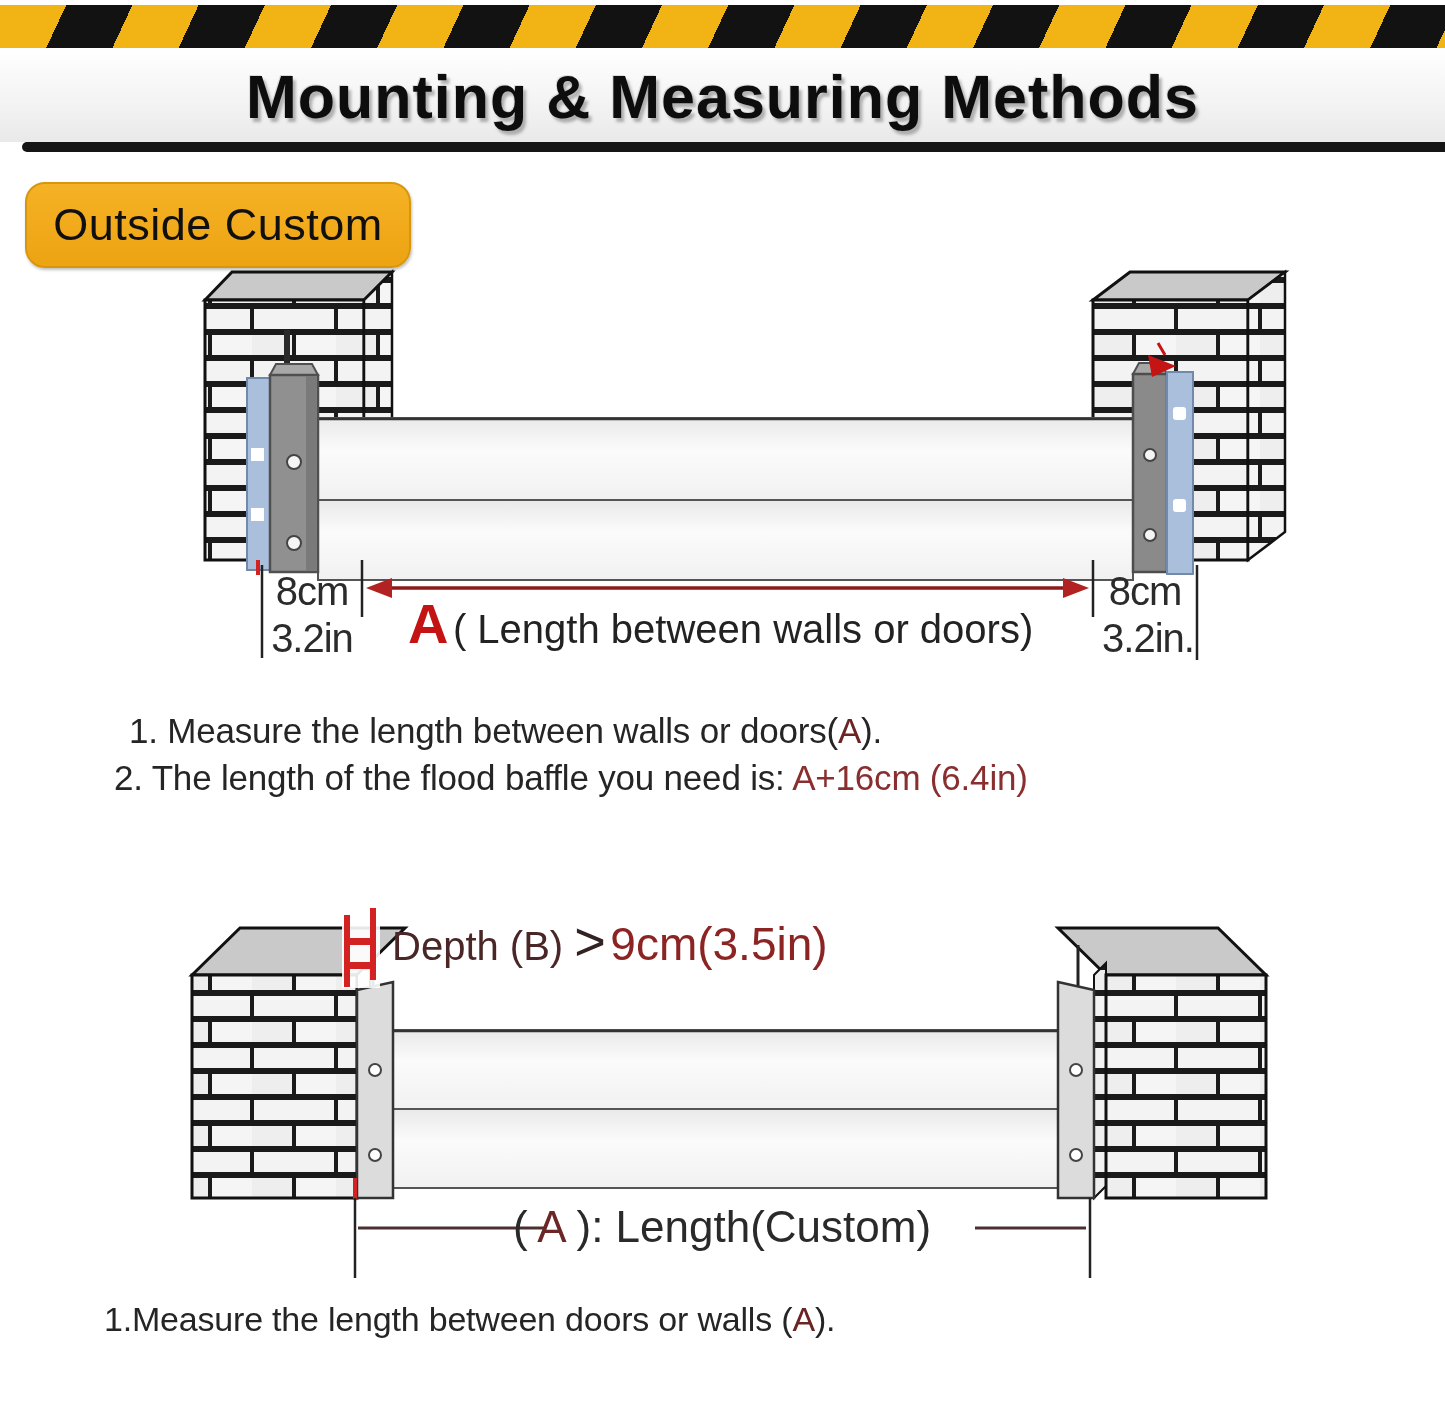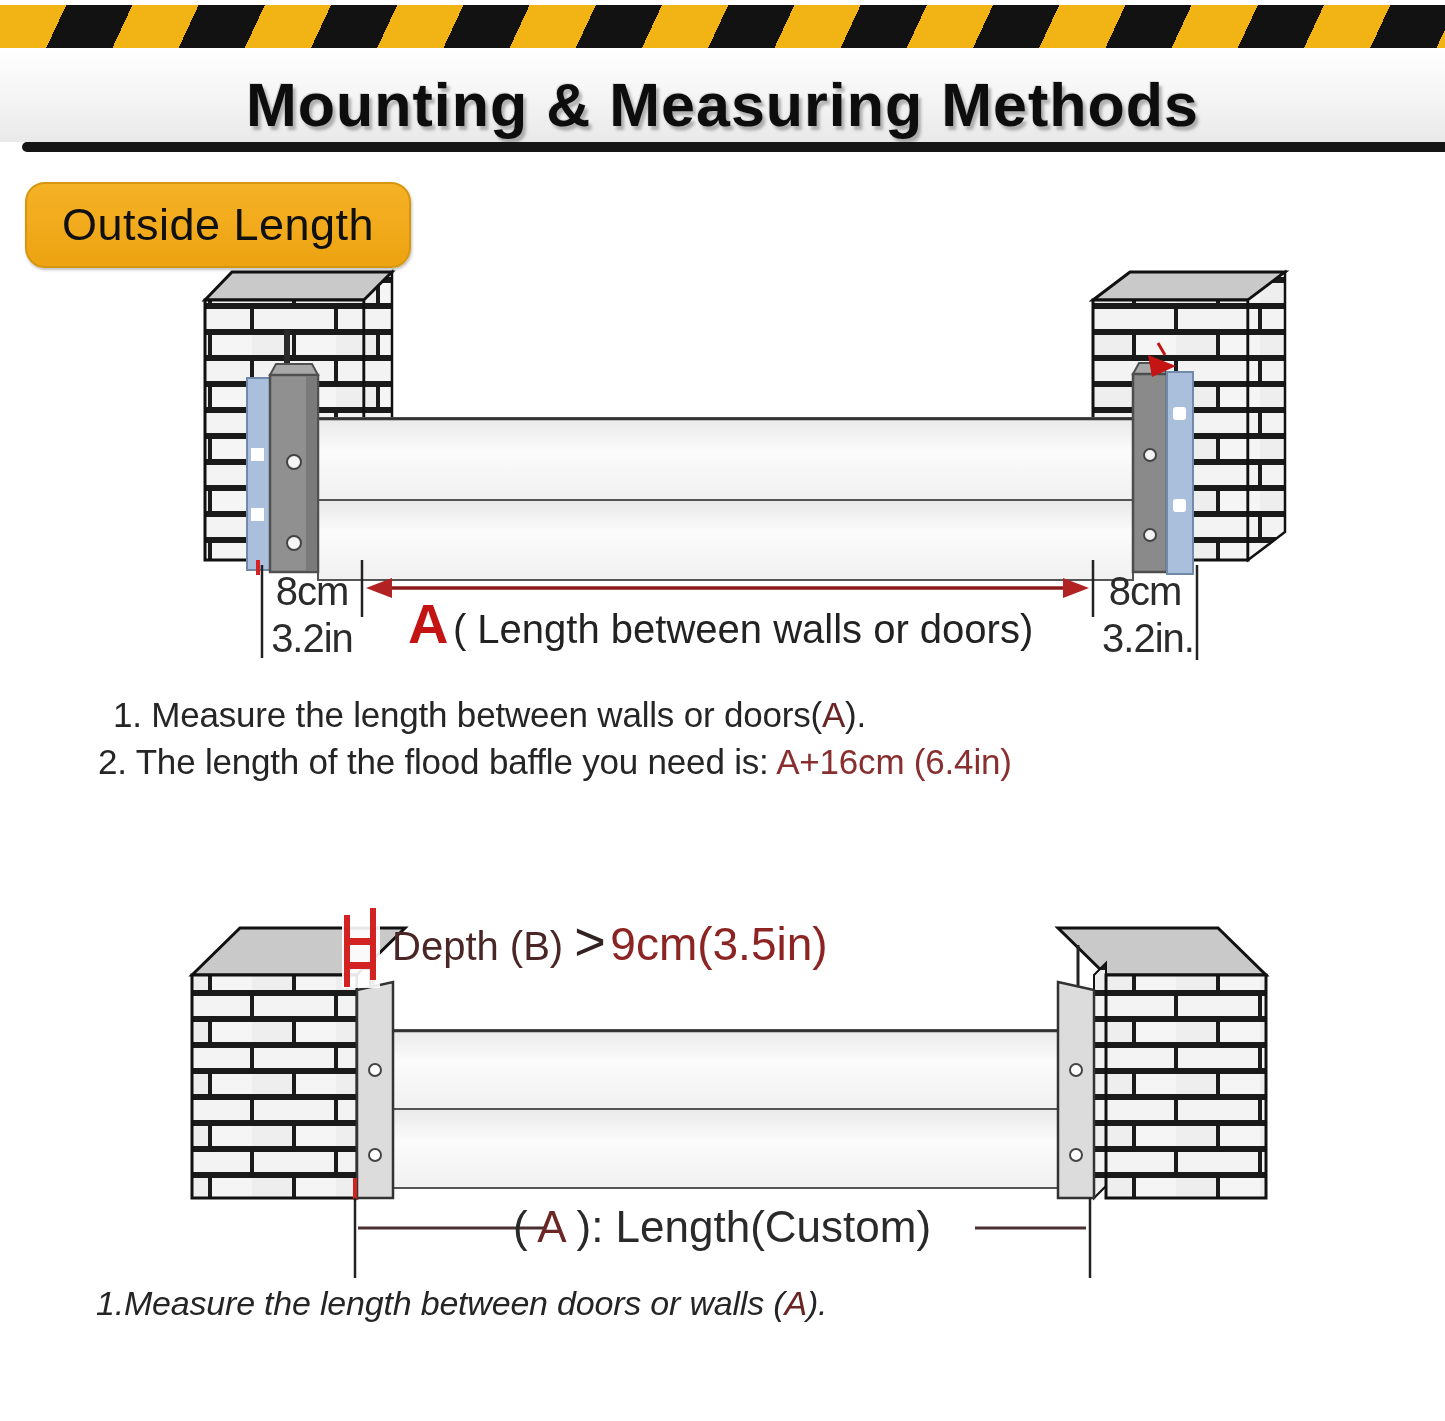--- a/index.html
+++ b/index.html
@@ -4,54 +4,54 @@
 <style>
   html,body{margin:0;padding:0;background:#fff;}
   .stage{position:relative;width:1445px;height:1421px;background:#fff;overflow:hidden;
          font-family:"Liberation Sans",sans-serif;}
   
   .hazard{position:absolute;left:0;top:5px;width:1445px;height:43px;
           background:repeating-linear-gradient(115deg,#f2b414 0 60px,#121212 60px 120px);
           box-shadow:0 2px 0 rgba(0,0,0,.35);}
   .title-band{position:absolute;left:0;top:48px;width:1445px;height:94px;
           background:linear-gradient(180deg,#ffffff 0%,#f4f4f4 55%,#e9e9e9 100%);}
-  .title-band h1{margin:8px;height:94px;line-height:98px;text-align:center;
+  .title-band h1{margin:0;height:94px;line-height:98px;text-align:center;
           font-size:61px;font-weight:bold;letter-spacing:1px;color:#0d0d0d;
           text-shadow:3px 4px 3px rgba(120,120,120,.55),-1px -1px 0 rgba(215,215,215,.9);}
   .divider{position:absolute;left:22px;top:142px;width:1423px;height:10px;background:#151515;
           border-radius:6px 0 0 6px;}
   
   .badge{position:absolute;background:linear-gradient(180deg,#f5b225 0%,#eda312 100%);
          border:2px solid #d6970e;border-radius:20px;color:#101010;
          text-align:center;font-size:45px;letter-spacing:.5px;
          box-shadow:1px 2px 3px rgba(0,0,0,.25);}
   .badge1{left:25px;top:182px;width:382px;height:82px;line-height:82px;}
   .badge2{left:25px;top:807px;width:385px;height:84px;line-height:84px;}
   
   svg{position:absolute;left:0;display:block;font-family:"Liberation Sans",sans-serif;}
   .diag1{top:255px;}
   .diag2{top:890px;}
   
-  .instr{position:absolute;font-size:35px;color:#252525;letter-spacing:-.2px;white-space:nowrap;margin:0;}
+  .instr{position:absolute;font-size:35px;color:#252525;letter-spacing:-.2px;white-space:nowrap;margin:16px;}
   .instr.small{font-size:34px;}
   .ma{color:#6b2424;}
   .red2{color:#8a2f2f;}
 </style>
 </head>
 <body>
 
 <div class="stage">
 
   <div class="hazard"></div>
   <div class="title-band">
     <h1>Mounting &amp; Measuring Methods</h1>
   </div>
   <div class="divider"></div>
 
-  <div class="badge badge1">Outside Length</div>
+  <div class="badge badge1">Outside Custom</div>
 
   <svg class="diag1" width="1445" height="420" viewBox="0 0 1445 420">
     <defs>
       <pattern id="brick1" width="84" height="52" patternUnits="userSpaceOnUse">
         <rect width="84" height="52" fill="#1a1a1a"></rect>
         <rect x="2" y="2" width="80" height="20" fill="#f3f3f3"></rect>
         <rect x="-40" y="28" width="80" height="20" fill="#eeeeee"></rect>
         <rect x="44" y="28" width="80" height="20" fill="#f5f5f5"></rect>
       </pattern>
       <linearGradient id="pg1" x1="0" y1="0" x2="0" y2="1">
@@ -205,15 +205,15 @@
       <line x1="358" y1="338" x2="545" y2="338" stroke="#4a3030" stroke-width="3"></line>
       <line x1="975" y1="338" x2="1086" y2="338" stroke="#4a3030" stroke-width="3"></line>
     </g>
     <text x="722" y="352" text-anchor="middle" font-size="44">
       <tspan fill="#2a2a2a">(</tspan>
       <tspan fill="#6b2626">A</tspan>
       <tspan fill="#2a2a2a">): Length(Custom)</tspan>
     </text>
   </svg>
 
-  <p class="instr small" style="left:96px;top:1284px;font-style:italic;"><span>1.Measure the length between doors or walls (</span><span class="ma">A</span><span>).</span></p>
+  <p class="instr small" style="left:88px;top:1284px;"><span>1.Measure the length between doors or walls (</span><span class="ma">A</span><span>).</span></p>
 
 </div>
 
 </body></html>

